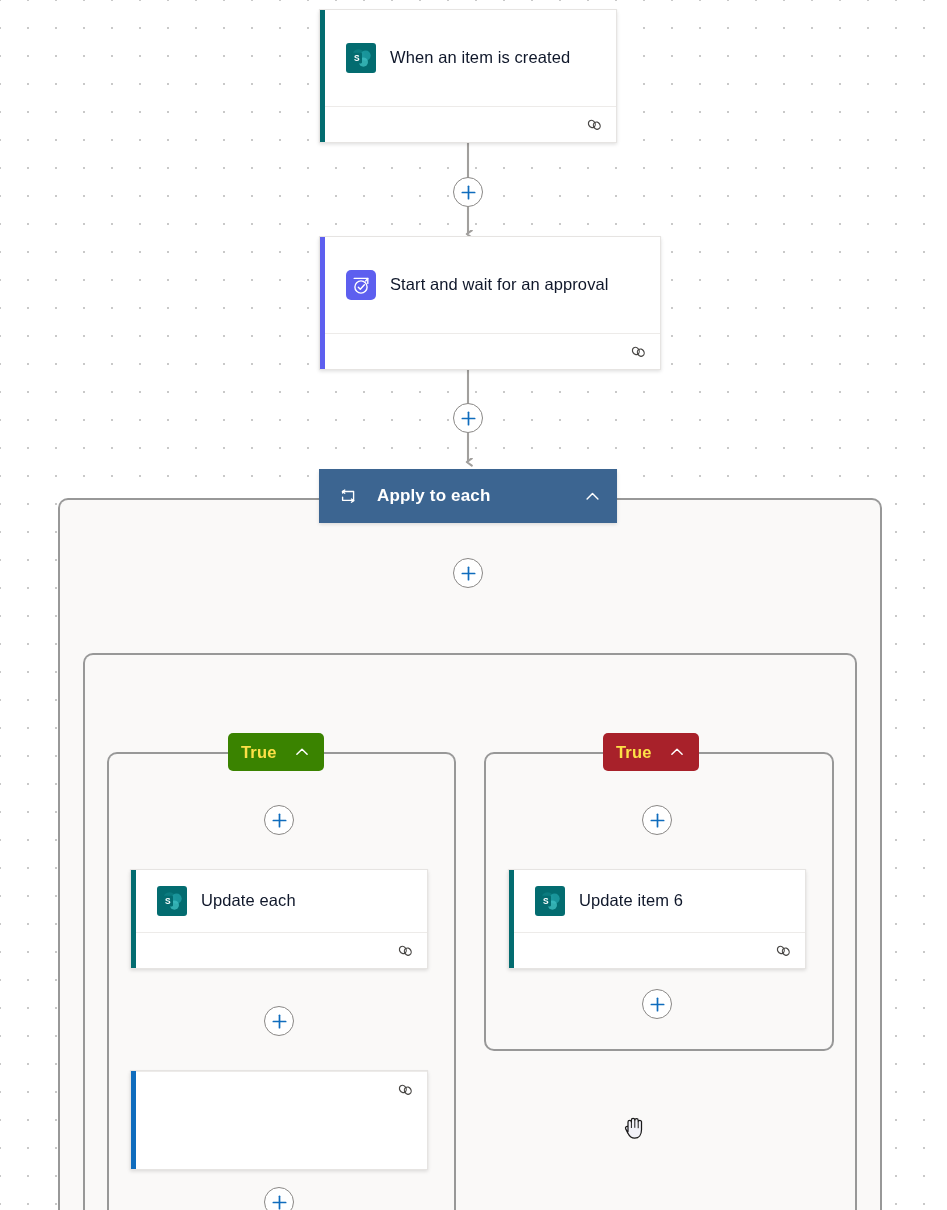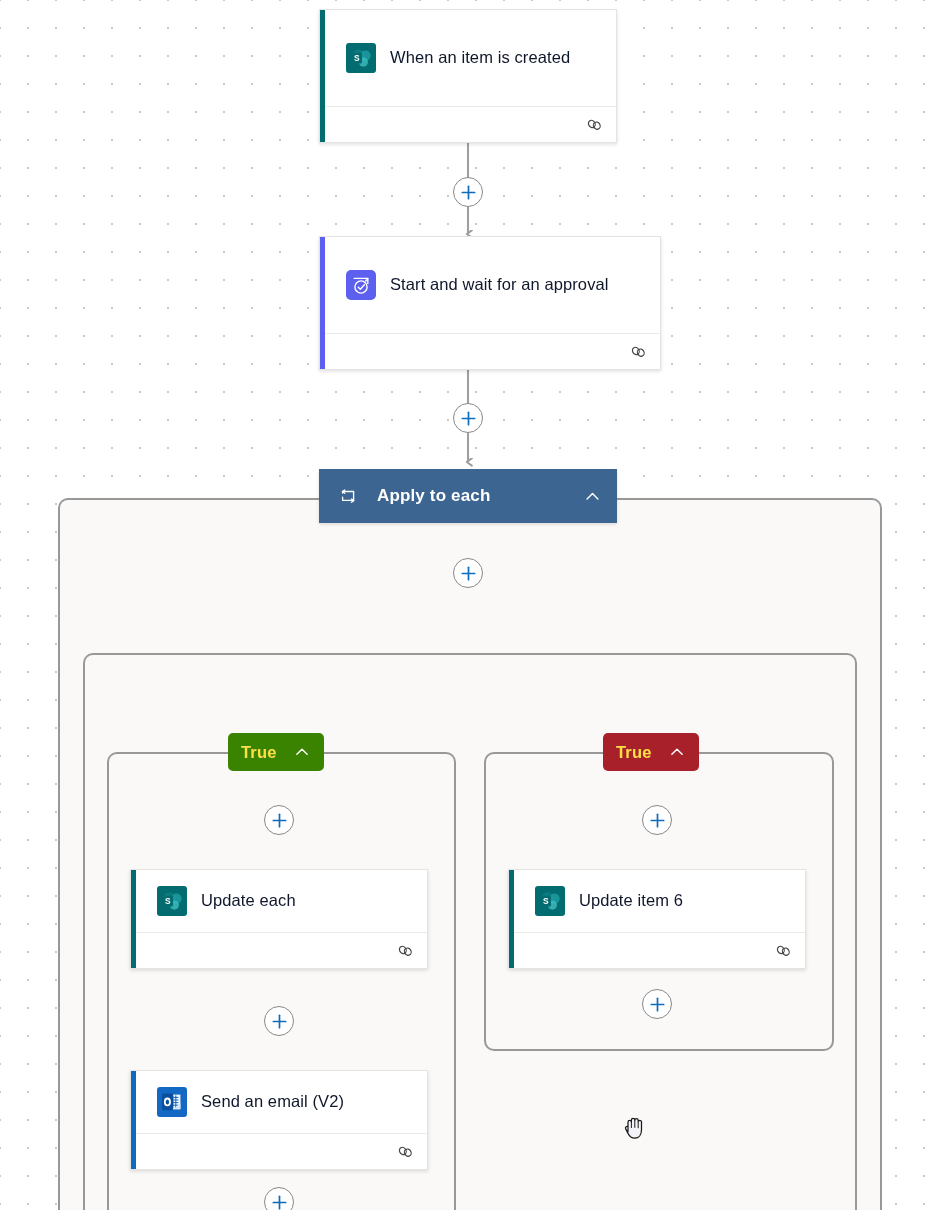--- a/index.html
+++ b/index.html
@@ -353,40 +353,20 @@
 
   <div class="plus-btn" style="left:264px; top:1006px;">
     <svg width="17" height="17" viewBox="0 0 16 16" stroke="#0f6cbd" stroke-width="1.6" stroke-linecap="round">
       <line x1="8" y1="2.2" x2="8" y2="13.8"></line>
       <line x1="2.2" y1="8" x2="13.8" y2="8"></line>
     </svg>
   </div>
 
   <div class="card" style="left:130px; top:1070px; width:298px; height:100px;">
     <div class="accent" style="background:#0f6cbd;"></div>
-    <div class="card-head">
-      <div class="card-icon" style="background:#1268c3; border-radius:3px;">
-        <svg width="30" height="30" viewBox="0 0 30 30">
-          <rect x="11.2" y="7.6" width="12.2" height="14.6" fill="#ffffff" opacity=".95"></rect>
-          <g stroke="#1268c3" stroke-width="1.0">
-            <line x1="13.2" y1="10.4" x2="21.4" y2="10.4"></line>
-            <line x1="13.2" y1="13.0" x2="21.4" y2="13.0"></line>
-            <line x1="13.2" y1="15.6" x2="21.4" y2="15.6"></line>
-            <line x1="13.2" y1="18.2" x2="21.4" y2="18.2"></line>
-            <line x1="16.0" y1="8.4" x2="16.0" y2="21.4"></line>
-            <line x1="18.8" y1="8.4" x2="18.8" y2="21.4"></line>
-          </g>
-          <path d="M11.2,15.6 L17.3,21.8 L23.4,15.6 L23.4,22.2 L11.2,22.2 Z" fill="#d6e6f7"></path>
-          <rect x="5.0" y="6.6" width="11.0" height="16.6" rx="1.2" fill="#0a4f9e"></rect>
-          <ellipse cx="10.4" cy="14.9" rx="3.5" ry="4.4" fill="#ffffff"></ellipse>
-          <ellipse cx="10.4" cy="14.9" rx="1.7" ry="2.5" fill="#0a4f9e"></ellipse>
-        </svg>
-      </div>
-      <div class="card-title">Send an email (V2)</div>
-    </div>
     <div class="card-foot">
       <span>
         <svg width="19" height="19" viewBox="0 0 20 20" fill="none" stroke="#484644" stroke-width="1.25">
           <ellipse cx="7.2" cy="9.4" rx="3.4" ry="4.0" transform="rotate(-32 7.2 9.4)"></ellipse>
           <ellipse cx="12.4" cy="11.2" rx="3.4" ry="4.0" transform="rotate(-32 12.4 11.2)"></ellipse>
         </svg>
       </span>
     </div>
   </div>
 

